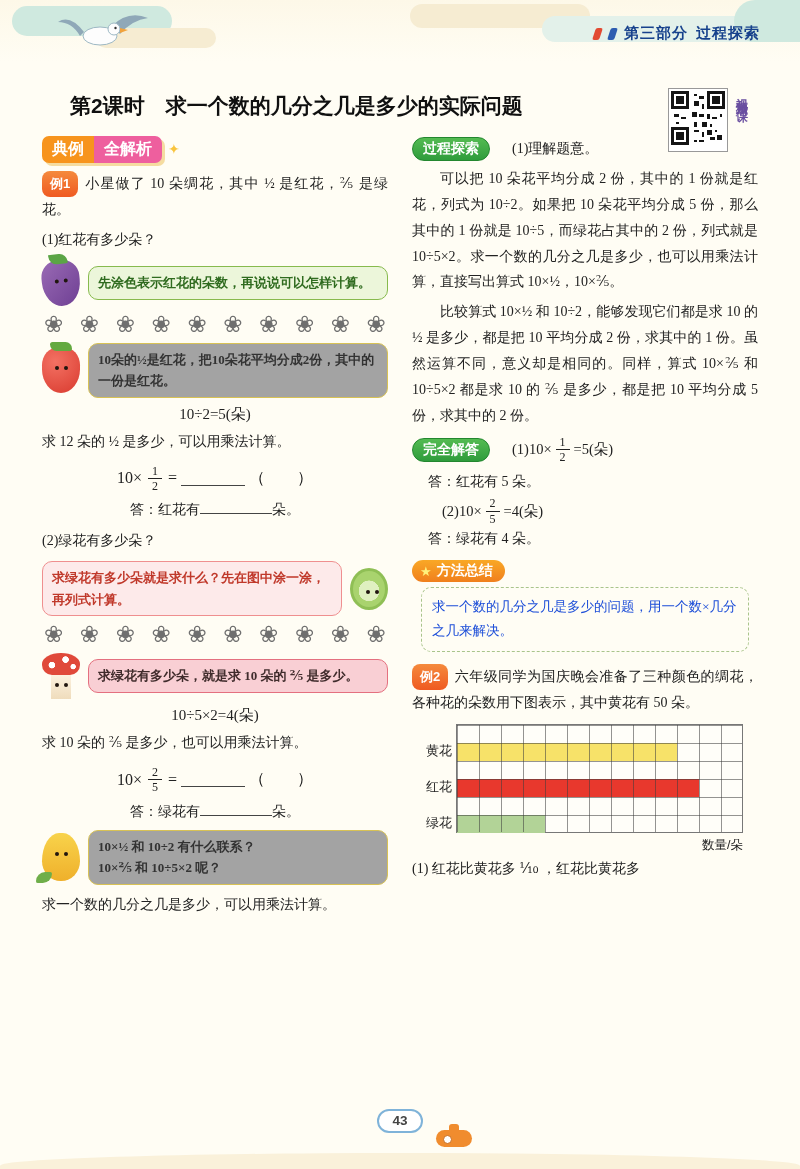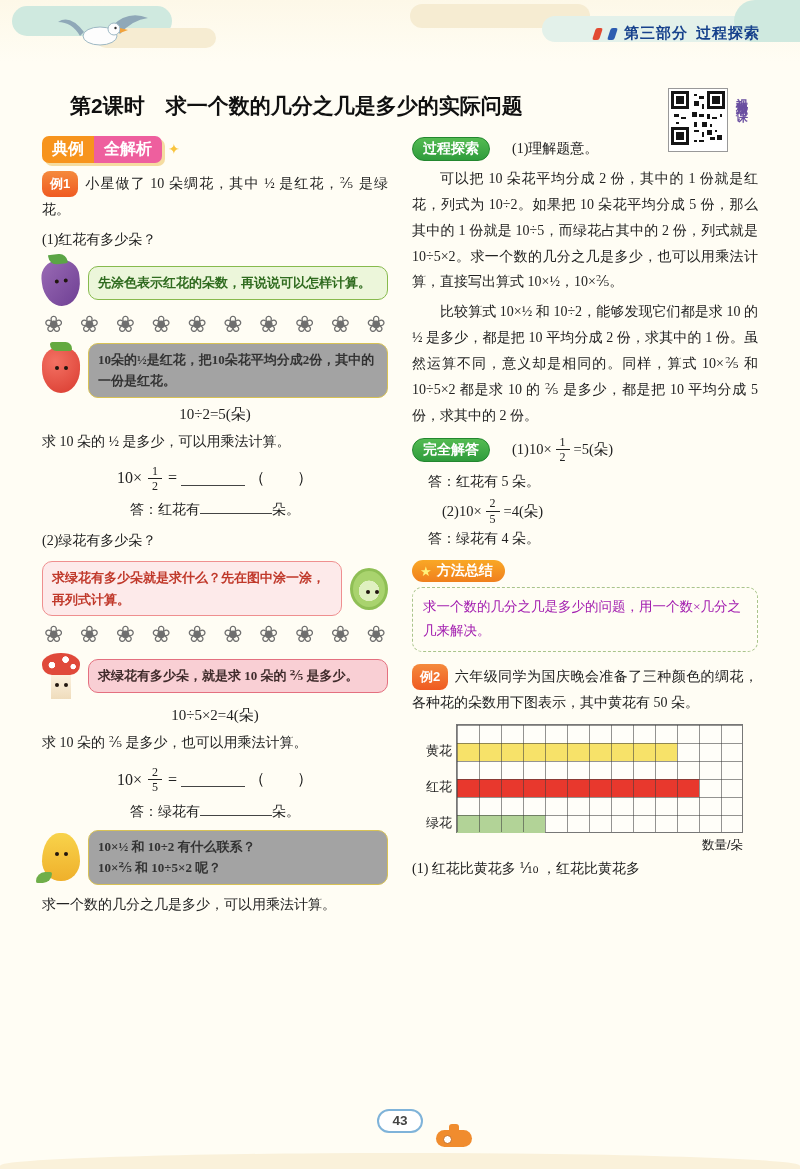--- a/index.html
+++ b/index.html
@@ -98,21 +98,21 @@
   .frac .fnum { border-bottom:1.2px solid currentColor; padding:0 4px; }
   .blank-line { display:inline-block; width:64px; height:15px; border-bottom:1.2px solid #444; }
   .blank-line.short { width:72px; }
   .answer-line { text-align:center; font-size:14px; margin:3px 0 9px; }
   .inline-eq { display:inline-flex; align-items:center; gap:2px; font-size:14.5px; }
 
   
   .sol-ans { padding-left:16px; font-size:14px; line-height:1.85; }
   .sol-line2 { padding-left:30px; margin-top:2px; }
   .summary-box { border:1.6px dashed #a9c48b; border-radius:10px; padding:7px 10px; font-size:13.5px; line-height:1.8;
-    margin:5px 0 12px; color:#a21caf; }
+    margin:5px 9px 12px; color:#1d4ed8; }
 
   
   .chart { margin:8px 0 2px; position:relative; font-family:"Liberation Sans","DejaVu Sans",sans-serif; }
   .chart-area { position:relative; margin-left:44px; width:287px; height:109px; border:1px solid #777; background:#fffef9; }
   .chart-area::after { content:""; position:absolute; inset:0; pointer-events:none;
     background-image:repeating-linear-gradient(to right,rgba(60,60,60,.55) 0 1px,transparent 1px 22px),
                      repeating-linear-gradient(to bottom,rgba(60,60,60,.55) 0 1px,transparent 1px 18px); }
   .bar { position:absolute; left:0; height:18px; }
   .bar-yellow { top:18px; background:#f7e269; }
   .bar-red    { top:54px; background:#e8382d; }
@@ -212,21 +212,21 @@
       </div>
 
       <div class="bubble-row">
         <div class="veg veg-strawberry"></div>
         <div class="bubble yellow">
           <span>10朵的½是红花，把10朵花平均分成2份，其中的一份是红花。</span>
         </div>
       </div>
 
       <div class="eq-center">10÷2=5(朵)</div>
-      <p class="para">求 10 朵的 ½ 是多少，可以用乘法计算。</p>
+      <p class="para">求 12 朵的 ½ 是多少，可以用乘法计算。</p>
 
       <div class="eq-display">
         <span>10×</span>
         <span class="frac">
             <span class="fnum">1</span>
             <span class="fden">2</span>
           </span>
         <span>=</span>
         <span class="blank-line"></span>
         <span>（　　）</span>

